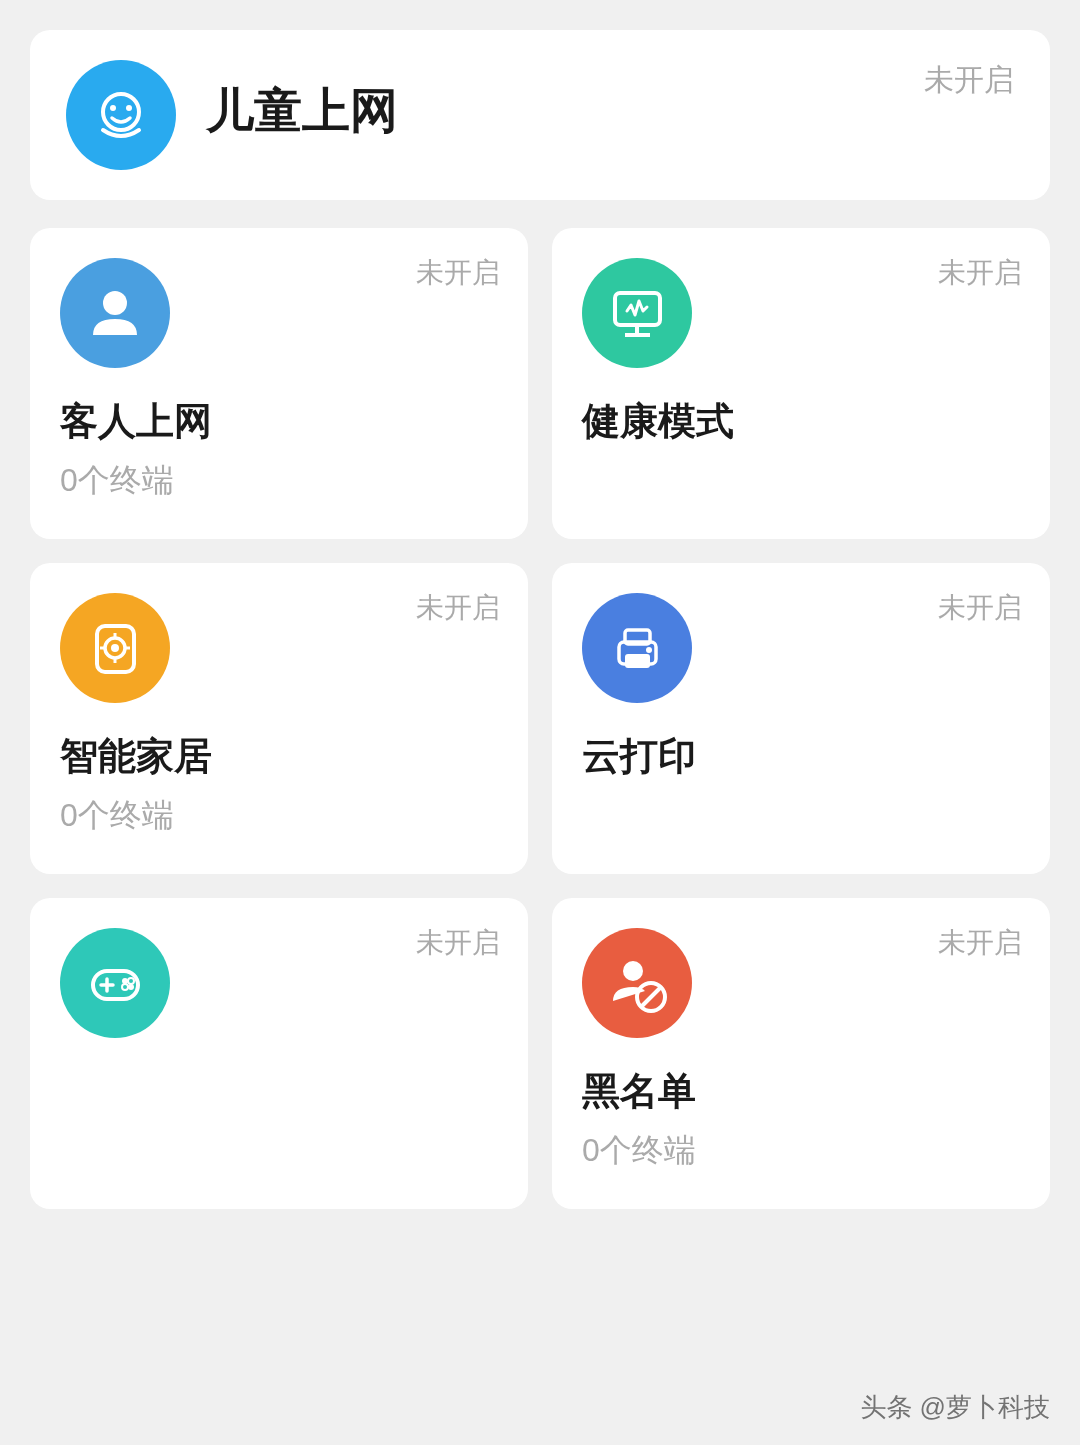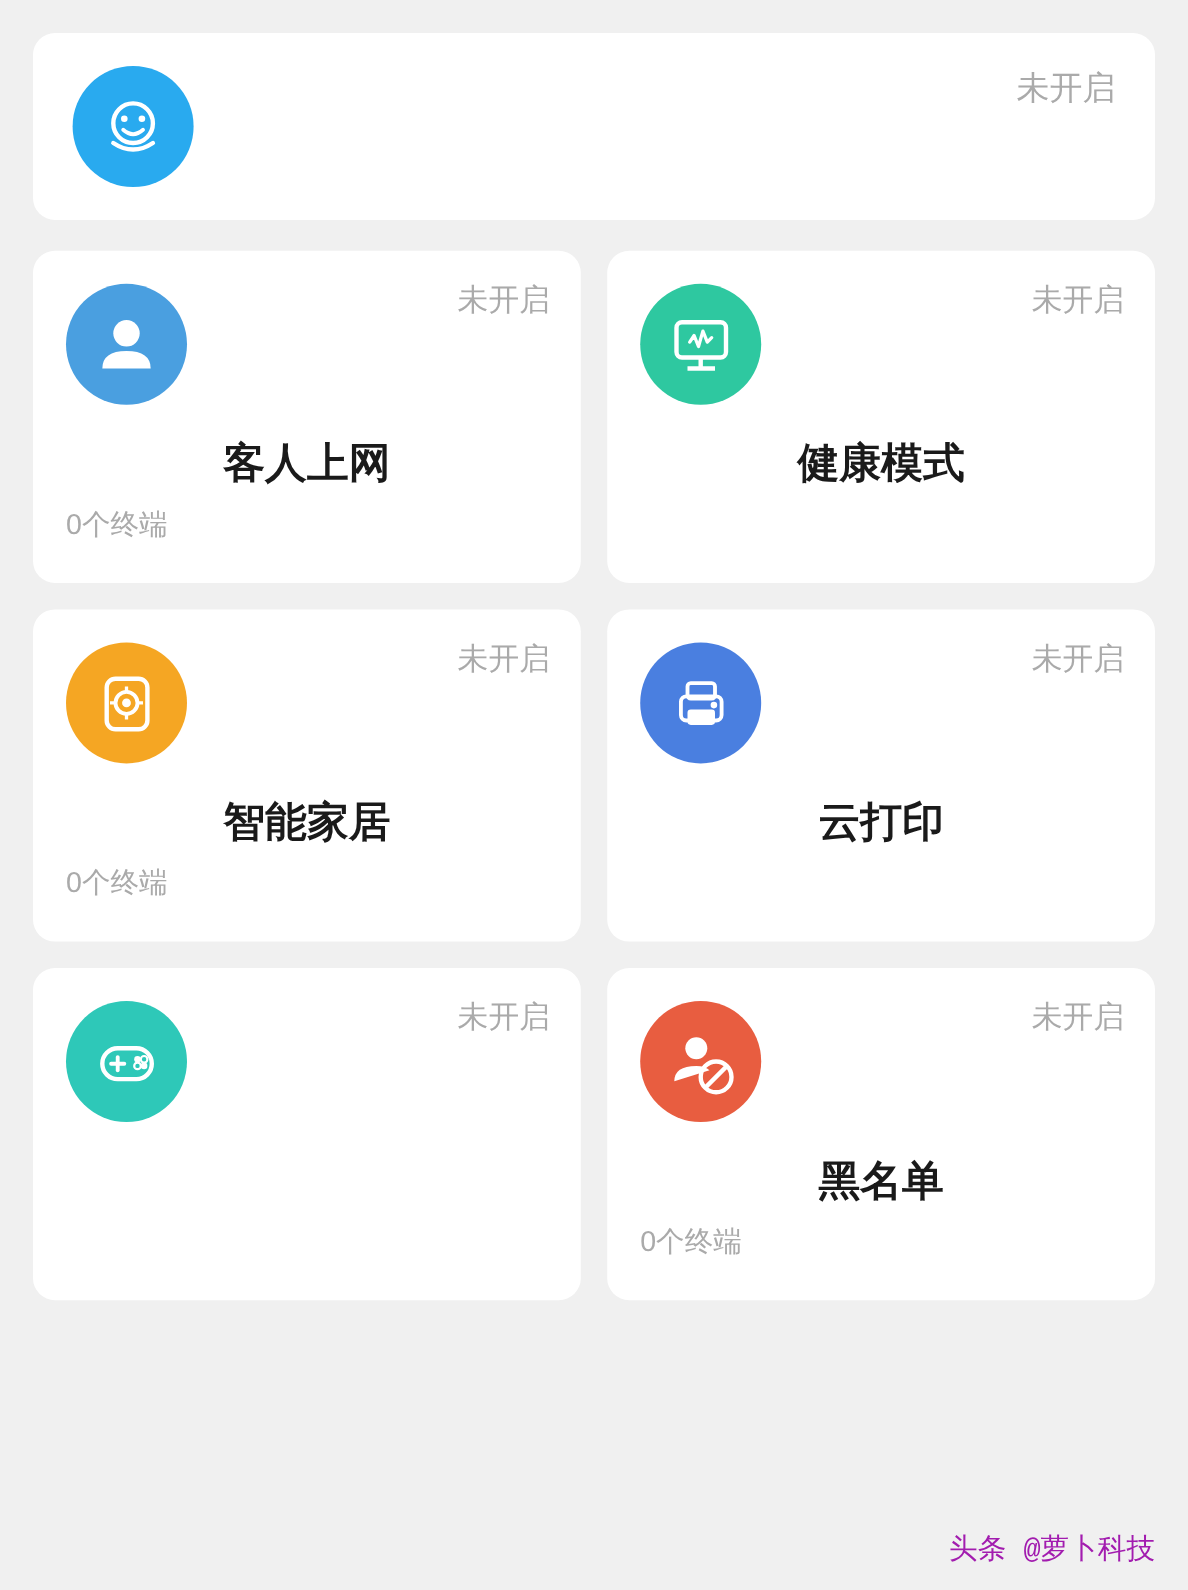--- a/index.html
+++ b/index.html
@@ -99,36 +99,34 @@
     .icon-orange { background: #f5a623; }
     .icon-darkblue { background: #4a7fe0; }
     .icon-cyan { background: #2ec8b8; }
     .icon-red { background: #e85d40; }
 
     .grid-card-title {
       font-size: 38px;
       font-weight: bold;
       color: #1a1a1a;
       margin-bottom: 10px;
-      text-align: center;
     }
 
     .grid-card-desc {
-      font-size: 26px;
+      font-size: 32px;
       color: #aaaaaa;
       margin-top: 12px;
     }
 
     .watermark {
       position: fixed;
       bottom: 20px;
       right: 30px;
       font-size: 26px;
-      color: #a21caf;
-      font-family: Liberation Mono, monospace;
+      color: #737373;
     }
 
     
     svg {
       fill: white;
     }
   </style>
 </head>
 <body>
 
@@ -137,20 +135,21 @@
 
     <svg width="70" height="70" viewBox="0 0 70 70" xmlns="http://www.w3.org/2000/svg">
       <circle cx="35" cy="32" r="18" fill="none" stroke="white" stroke-width="4"></circle>
       <circle cx="27" cy="28" r="3" fill="white"></circle>
       <circle cx="43" cy="28" r="3" fill="white"></circle>
       <path d="M26 38 Q35 46 44 38" stroke="white" stroke-width="3.5" fill="none" stroke-linecap="round"></path>
       <path d="M17 50 Q35 62 53 50" stroke="white" stroke-width="4" fill="none" stroke-linecap="round"></path>
     </svg>
   </div>
   <div class="top-card-info">
+    <div class="top-card-title">儿童上网</div>
   </div>
   <div class="status-badge">未开启</div>
 </div>
 
 <div class="grid-container">
 
   <div class="grid-card">
     <div class="grid-card-status">未开启</div>
     <div class="grid-card-icon icon-blue">
       <svg width="65" height="65" viewBox="0 0 65 65" xmlns="http://www.w3.org/2000/svg">

